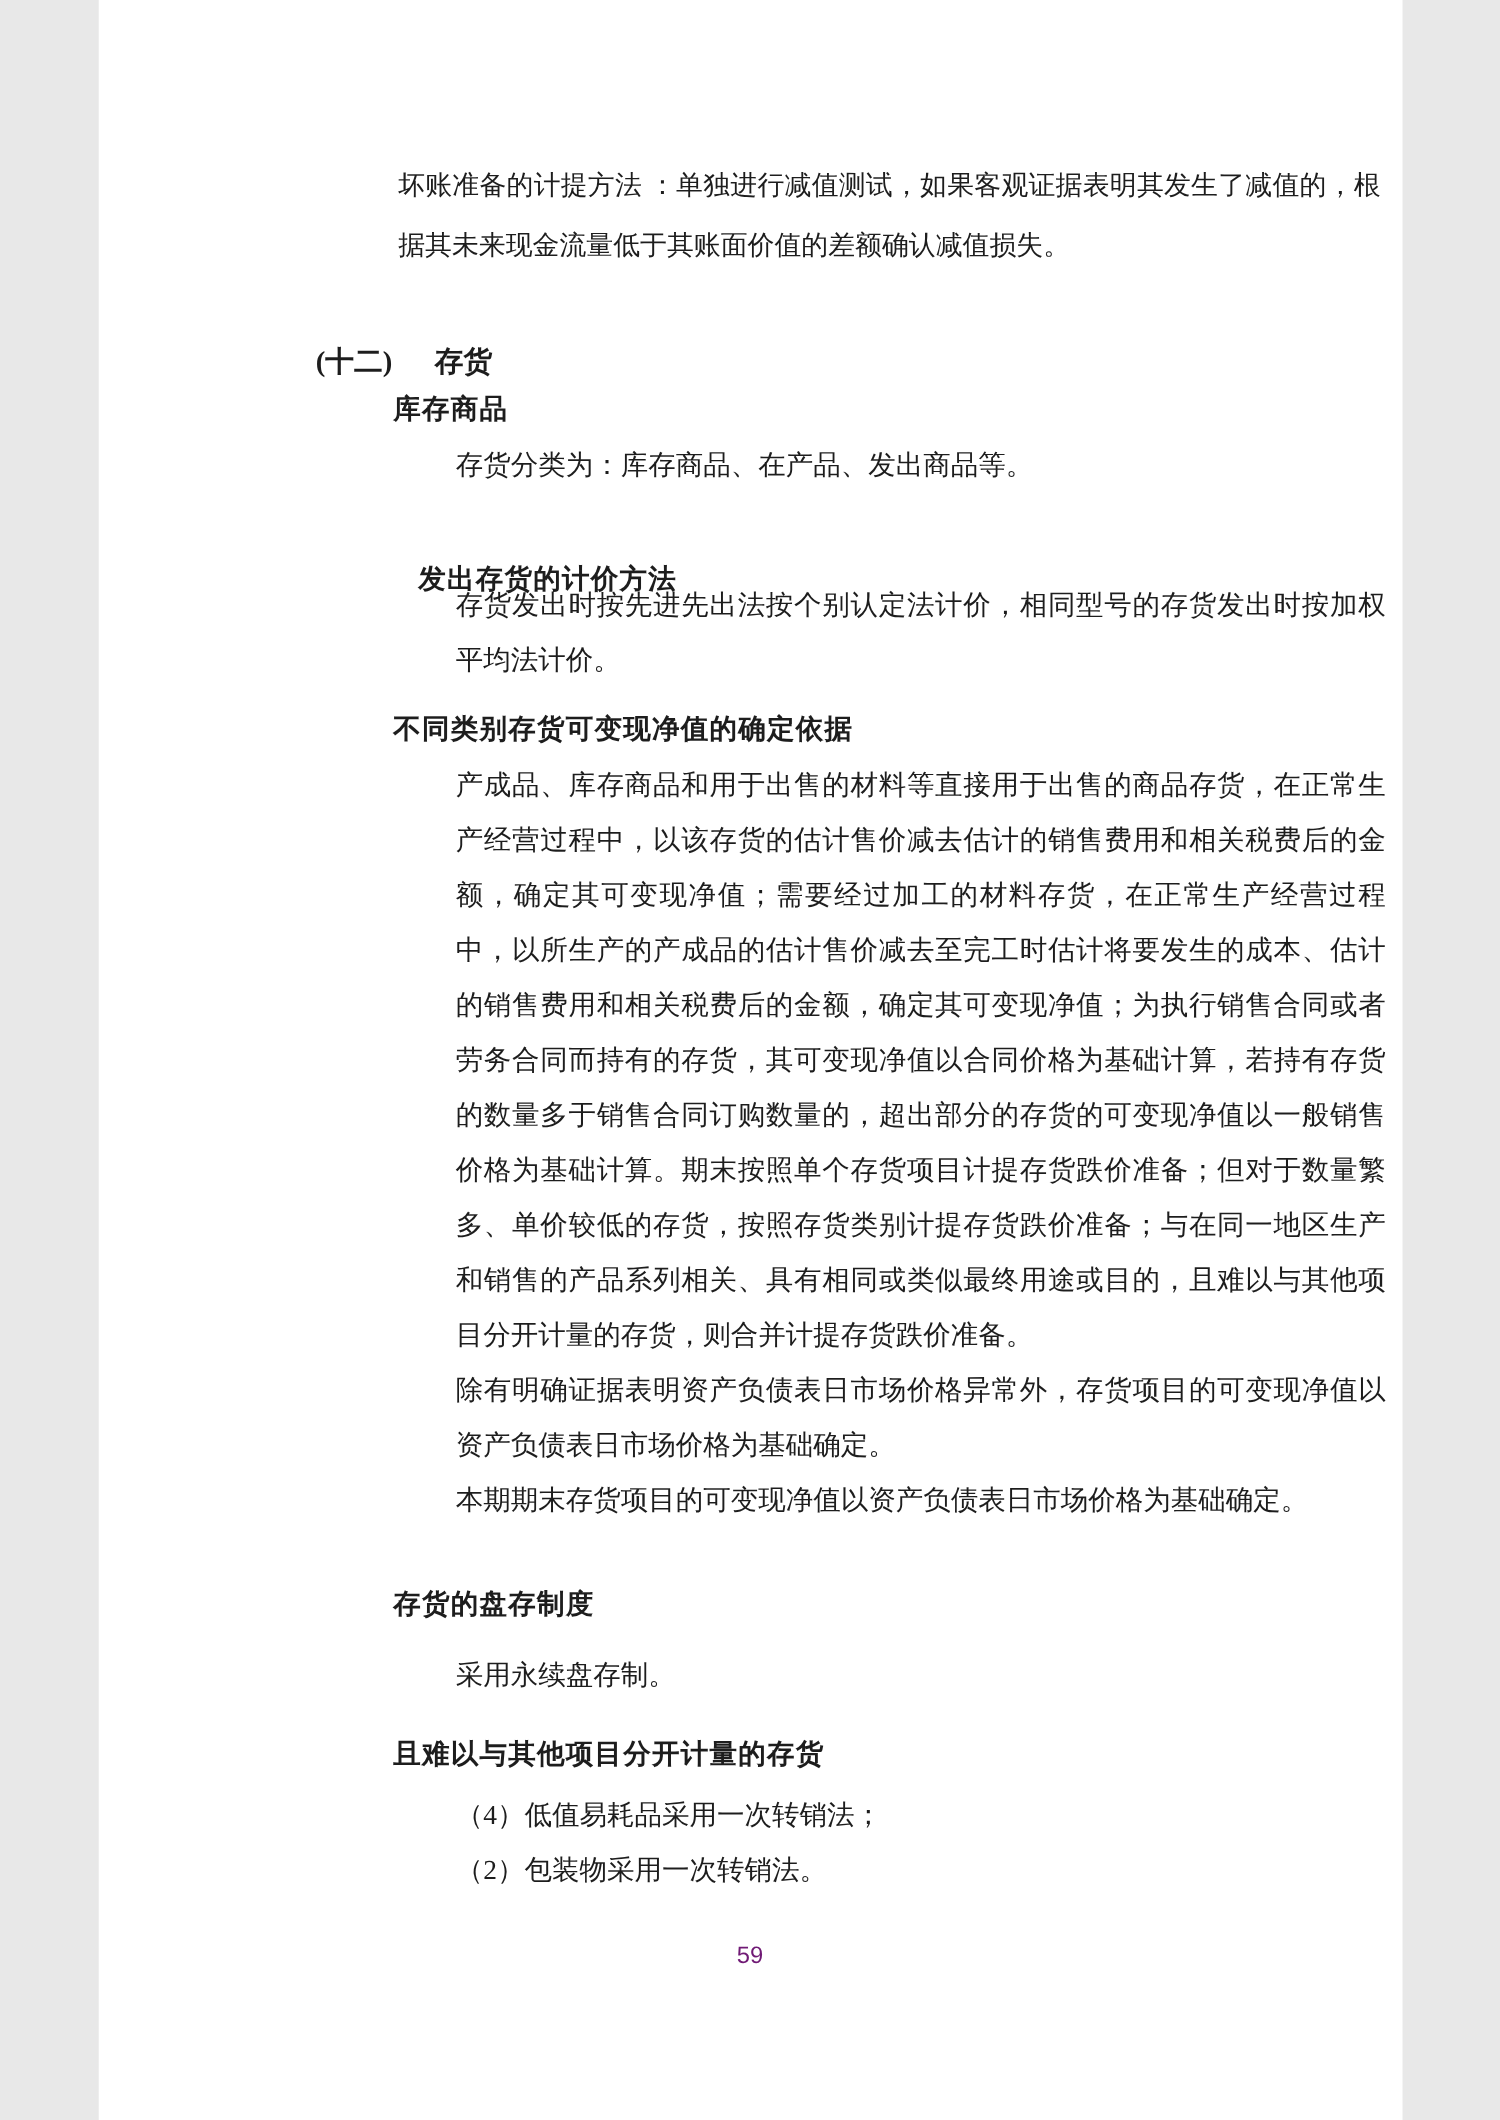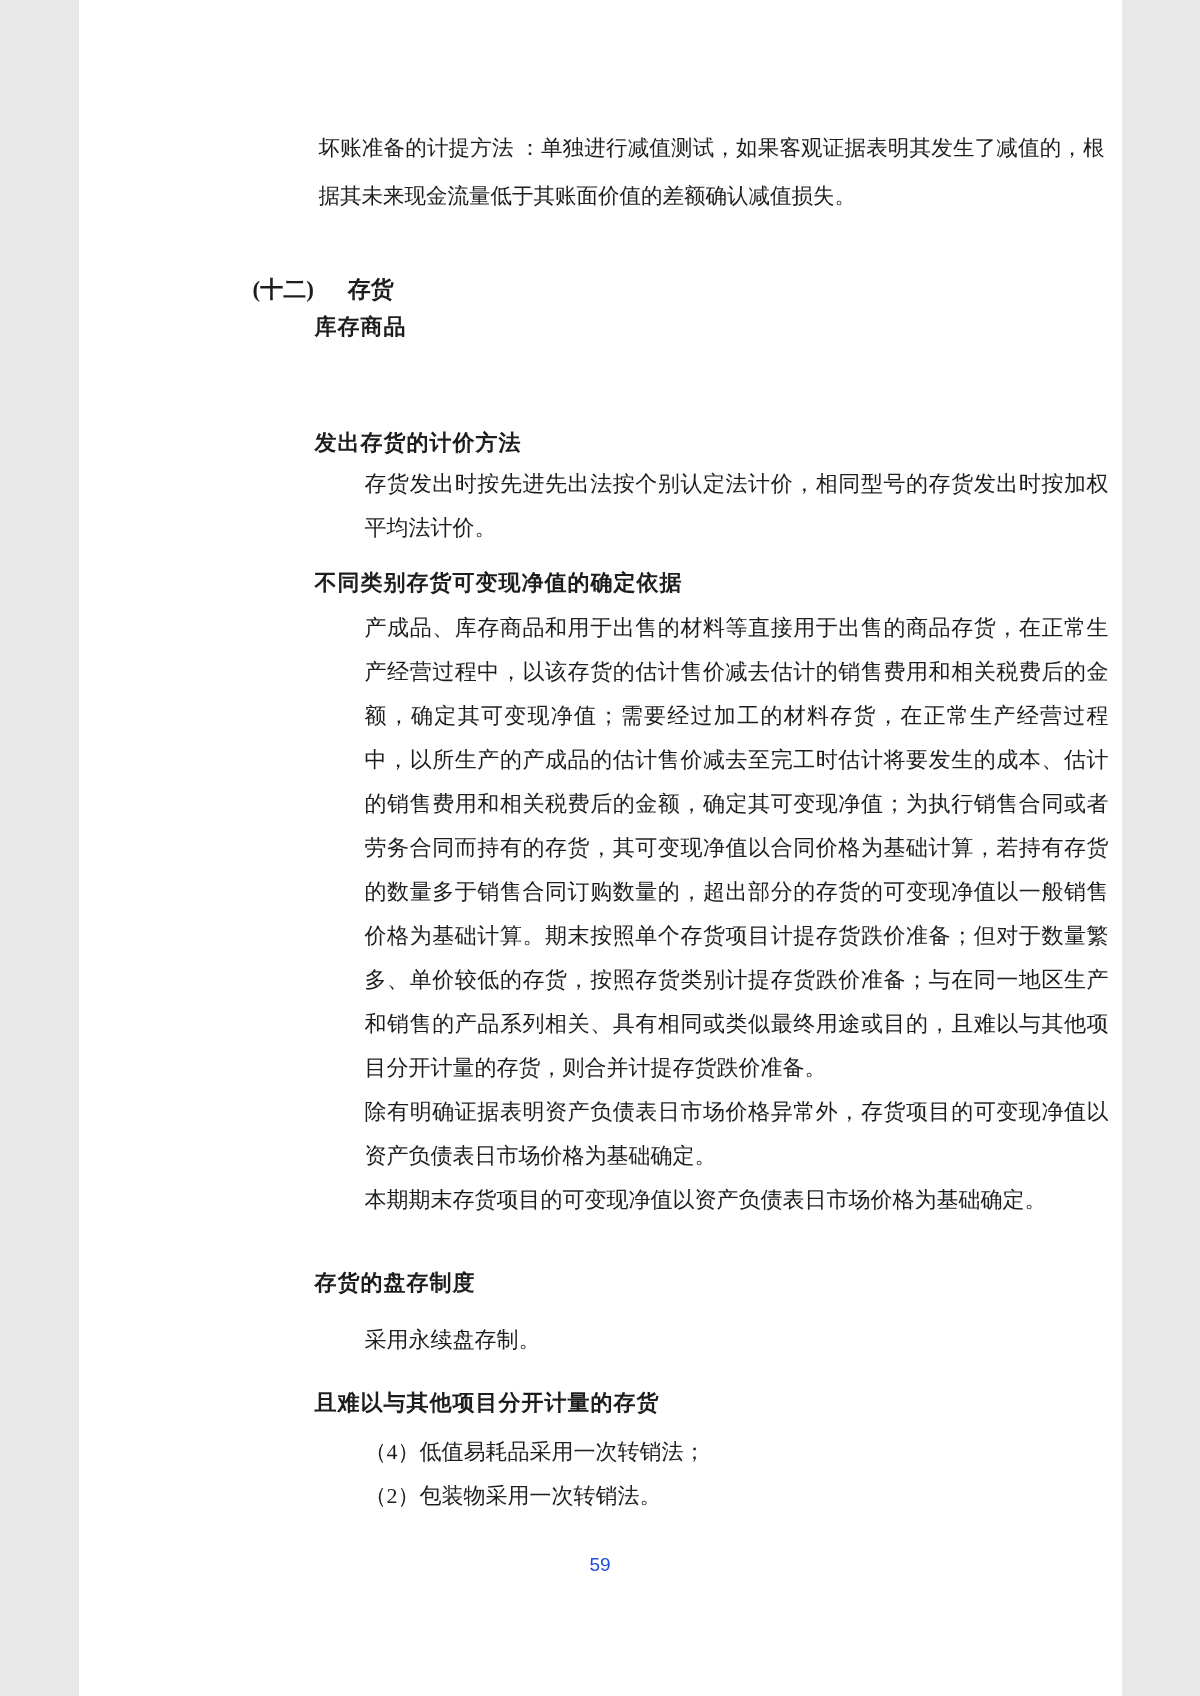--- a/index.html
+++ b/index.html
@@ -55,53 +55,54 @@
   }
   .indent {
     left: 286px;
     width: 744px;
   }
   .para-block p {
     margin: 0;
   }
   .h-classify   { top: 312px; }
   .p-classify   { top: 350px; }
-  .h-valuation  { top: 428px; }
+  .h-valuation  { top: 448px; margin-left: 20px; }
   .p-valuation  { top: 462px; }
   .h-nrv        { top: 568px; text-align: right; }
   .p-nrv        { top: 606px; }
   .h-system     { top: 1268px; }
   .p-system     { top: 1318px; }
   .h-amort      { top: 1388px; }
   .p-amort      { top: 1430px; }
   .p-amort p    { margin: 0; line-height: 44px; }
   .page-number {
     position: absolute;
     top: 1554px;
     left: 0;
     width: 100%;
     text-align: center;
     font-family: "Liberation Sans", "DejaVu Sans", sans-serif;
     font-size: 19px;
-    color: #1d4ed8;
+    color: #701a75;
   }
 </style>
 </head>
 <body>
 
 <div class="page">
 
   <p class="body-text intro">坏账准备的计提方法 ：单独进行减值测试，如果客观证据表明其发生了减值的，根据其未来现金流量低于其账面价值的差额确认减值损失。</p>
 
   <div class="section-title">
     <span>(十二)</span>
     <span>存货</span>
   </div>
 
   <h3 class="sub-heading h-classify">库存商品</h3>
+  <p class="body-text indent p-classify">存货分类为：库存商品、在产品、发出商品等。</p>
 
   <h3 class="sub-heading h-valuation">发出存货的计价方法</h3>
   <p class="body-text indent p-valuation">存货发出时按先进先出法按个别认定法计价，相同型号的存货发出时按加权平均法计价。</p>
 
   <h3 class="sub-heading h-nrv">不同类别存货可变现净值的确定依据</h3>
   <div class="body-text indent p-nrv para-block">
     <p>产成品、库存商品和用于出售的材料等直接用于出售的商品存货，在正常生产经营过程中，以该存货的估计售价减去估计的销售费用和相关税费后的金额，确定其可变现净值；需要经过加工的材料存货，在正常生产经营过程中，以所生产的产成品的估计售价减去至完工时估计将要发生的成本、估计的销售费用和相关税费后的金额，确定其可变现净值；为执行销售合同或者劳务合同而持有的存货，其可变现净值以合同价格为基础计算，若持有存货的数量多于销售合同订购数量的，超出部分的存货的可变现净值以一般销售价格为基础计算。期末按照单个存货项目计提存货跌价准备；但对于数量繁多、单价较低的存货，按照存货类别计提存货跌价准备；与在同一地区生产和销售的产品系列相关、具有相同或类似最终用途或目的，且难以与其他项目分开计量的存货，则合并计提存货跌价准备。</p>
     <p>除有明确证据表明资产负债表日市场价格异常外，存货项目的可变现净值以资产负债表日市场价格为基础确定。</p>
     <p>本期期末存货项目的可变现净值以资产负债表日市场价格为基础确定。</p>
   </div>

